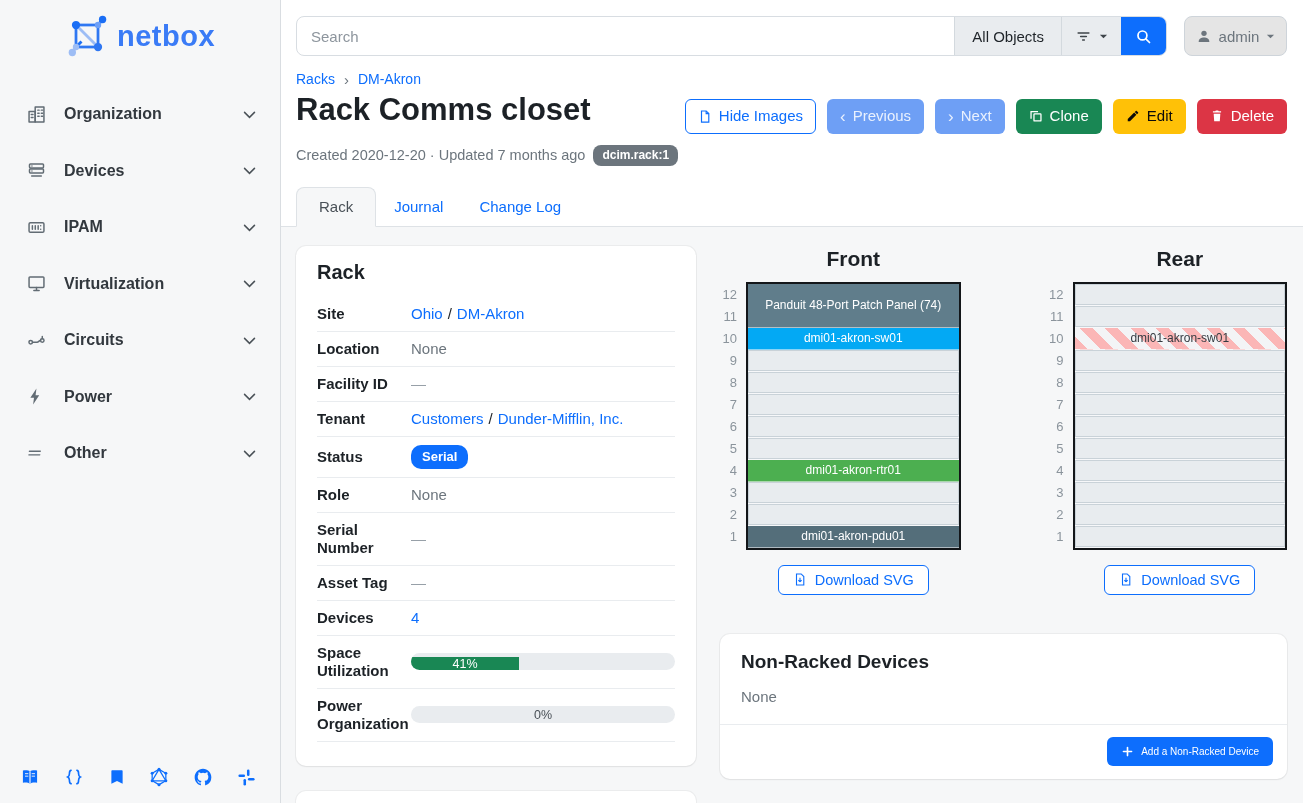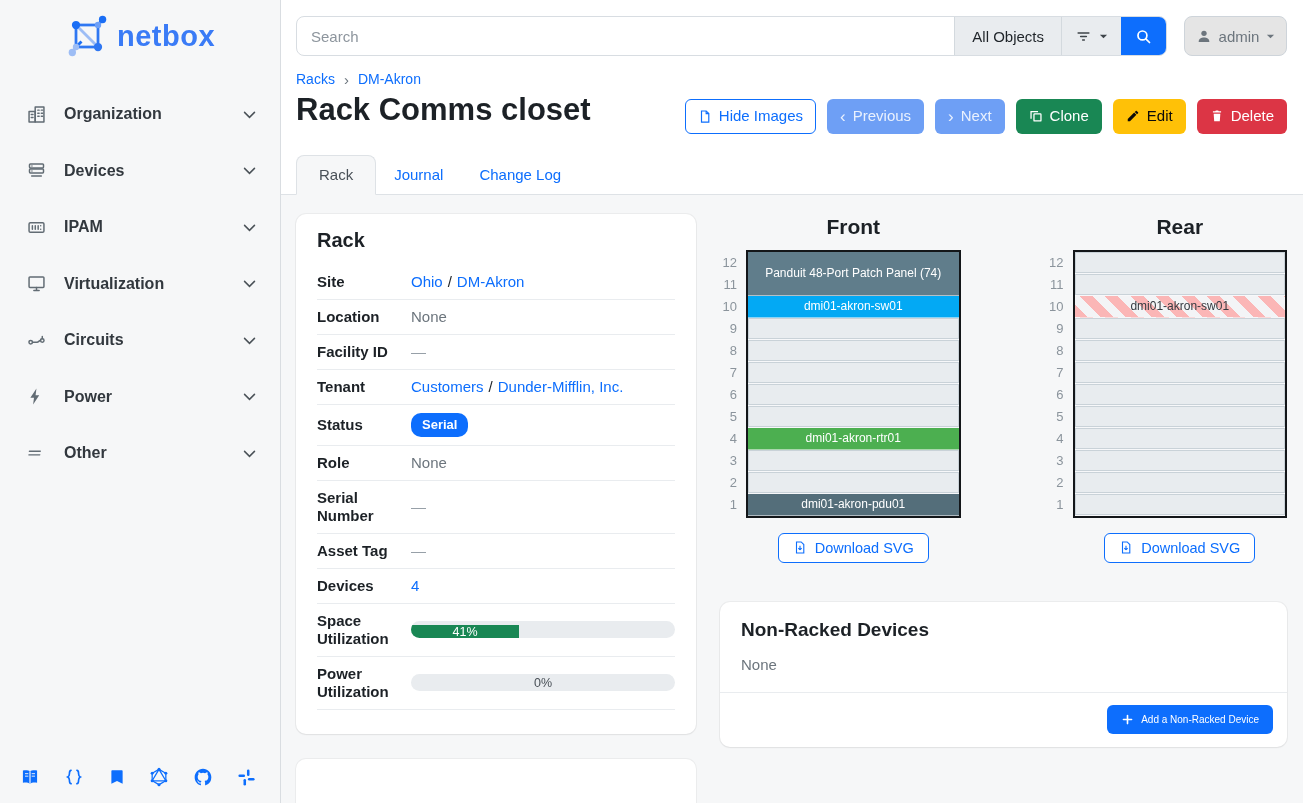--- a/index.html
+++ b/index.html
@@ -370,20 +370,24 @@
         </button>
         <button class="btn btn-danger">
           <svg width="14" height="14" viewBox="0 0 24 24" fill="currentColor">
               <path d="M6.3 8h11.4l-.9 13H7.2L6.3 8zM9 4l1-1.5h4L15 4h4v2H5V4h4z"></path>
             </svg>
           <span>Delete</span>
         </button>
       </div>
     </div>
 
+    <div class="meta-row">
+      <span>Created 2020-12-20 · Updated 7 months ago</span>
+      <span class="id-badge">dcim.rack:1</span>
+    </div>
 
     <div class="tabs">
       <div class="tab active">Rack</div>
       <div class="tab">Journal</div>
       <div class="tab">Change Log</div>
     </div>
   </div>
 
   <div class="content">
 
@@ -453,21 +457,21 @@
               <span class="flabel">Space Utilization</span>
               <span class="fvalue">
                 <div class="progress">
                   <div class="bar" style="width:41%;background:#198754">
                     <span>41%</span>
                   </div>
                 </div>
               </span>
             </div>
             <div class="frow">
-              <span class="flabel">Power Utilization</span>
+              <span class="flabel">Power Organization</span>
               <span class="fvalue">
                 <div class="progress">
                   <span class="track-label">0%</span>
                 </div>
               </span>
             </div>
           </div>
       </div>
       <div class="partial-card"></div>
     </div>

